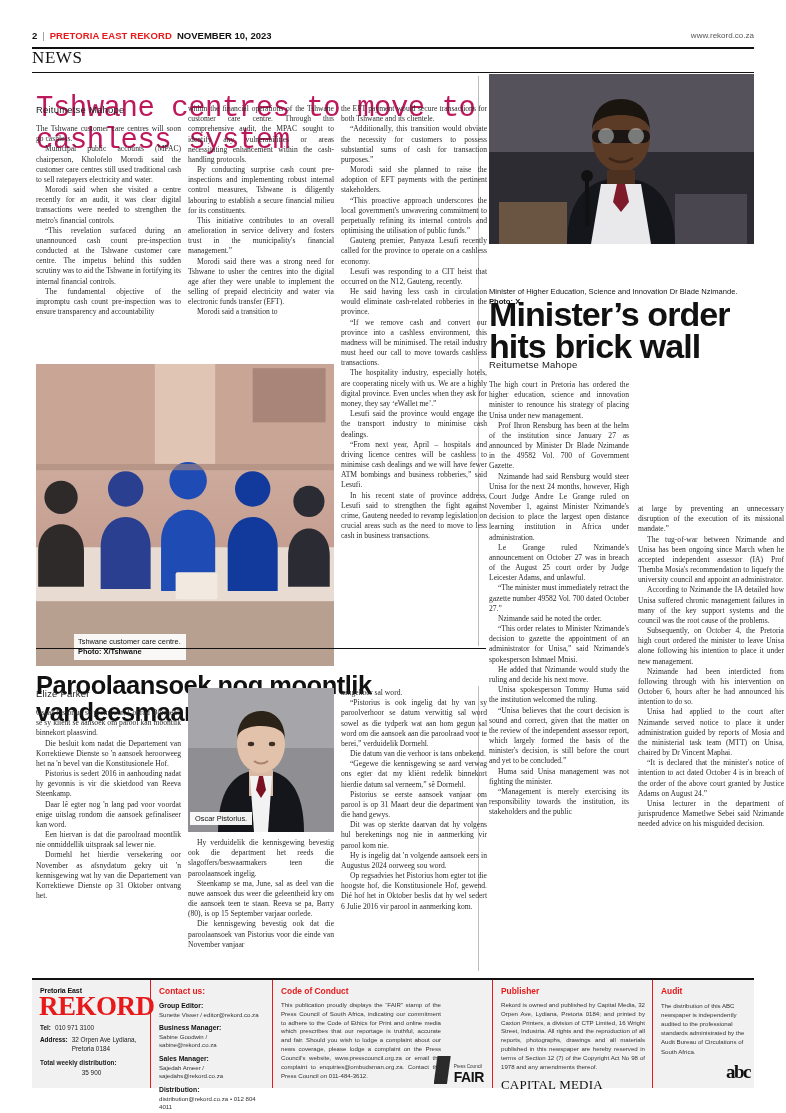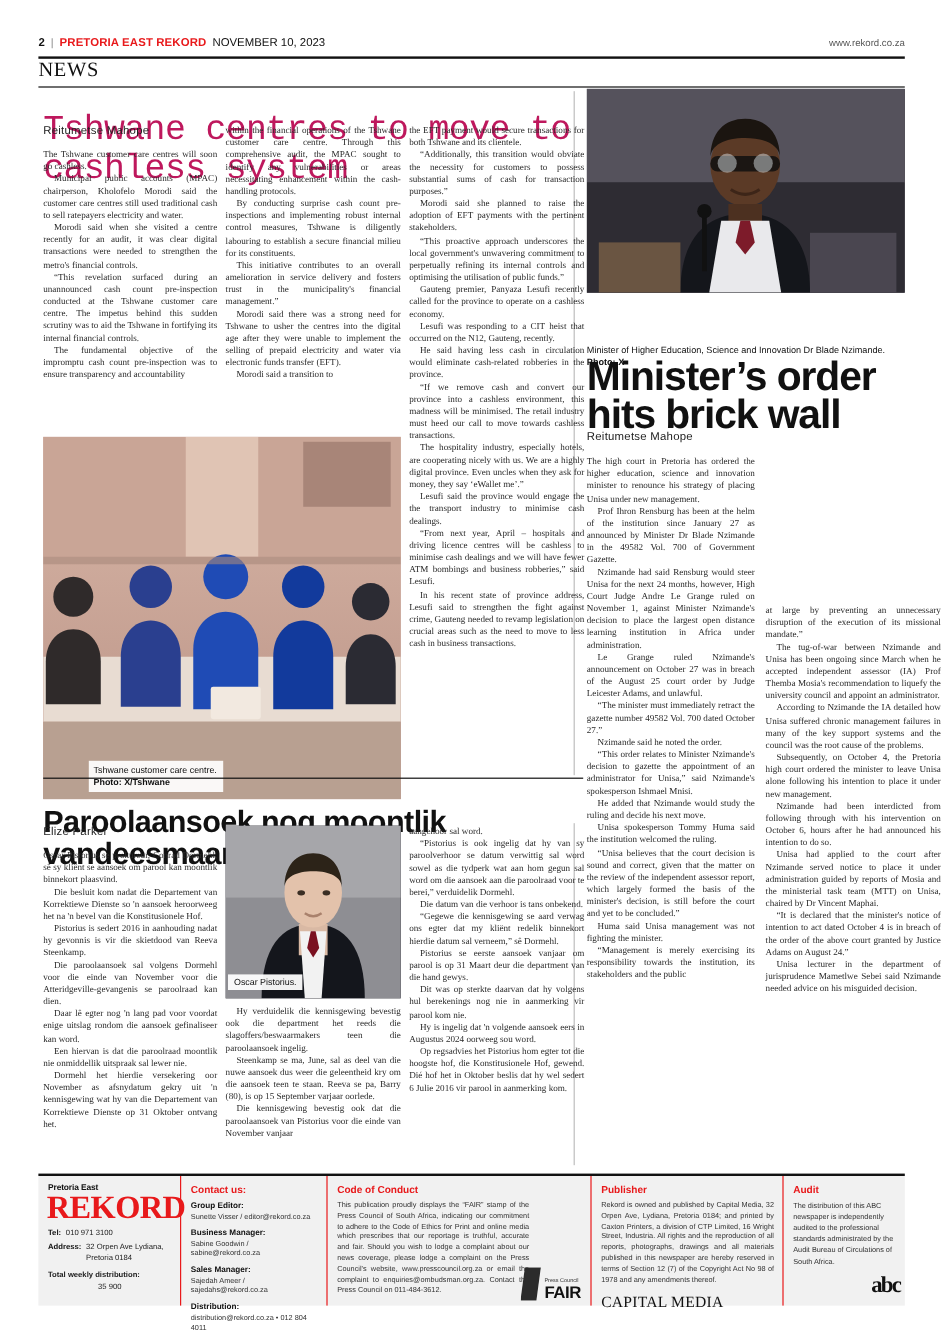--- a/index.html
+++ b/index.html
@@ -5,21 +5,21 @@
   html,body{margin:0;padding:0;background:#ffffff;}
   body{width:786px;height:1113px;overflow:hidden;font-family:"Liberation Serif",serif;color:#1a1a1a;}
   .page{position:relative;width:786px;height:1113px;background:#fff;box-sizing:border-box;padding:0;}
 
   
   .topbar{position:absolute;left:32px;top:26px;width:722px;height:18px;display:flex;align-items:center;justify-content:space-between;}
   .topbar-left{display:flex;align-items:baseline;gap:5px;font-family:"Liberation Sans",sans-serif;font-size:9px;}
   .pgnum{font-weight:bold;color:#111;font-size:9.5px;}
   .pipe{color:#888;font-size:9px;}
   .paper-name{color:#e8191b;font-weight:bold;font-size:9.5px;letter-spacing:.1px;}
-  .issue-date{color:#111;font-weight:normal;font-size:9.5px;}
+  .issue-date{color:#111;font-weight:bold;font-size:9.5px;}
   .site{font-family:"Liberation Sans",sans-serif;font-size:8px;color:#555;}
 
   .rule-top{position:absolute;left:32px;top:47px;width:722px;height:1.5px;background:#111;}
   .section-title{position:absolute;left:32px;top:48px;width:722px;font-family:"Liberation Serif",serif;font-size:17px;letter-spacing:.6px;color:#111;}
   .rule-under{position:absolute;left:32px;top:72px;width:722px;height:1px;background:#111;}
 
   
   .colrule{position:absolute;background:#bdbdbd;width:1px;}
 
   
@@ -203,21 +203,20 @@
 
   <div class="rule-s2"></div>
   <h1 class="hl2">Paroolaansoek nog moontlik vandeesmaand</h1>
 
   <div class="s2-by byline">Elize Parker</div>
 
   <div class="s2-c1 bodytext">
     <p class="noind">Oscar Pistorius se prokureur, Conrad Dormehl, sê sy kliënt se aansoek om parool kan moontlik binnekort plaasvind.</p>
     <p>Die besluit kom nadat die Departement van Korrektiewe Dienste so 'n aansoek heroorweeg het na 'n bevel van die Konstitusionele Hof.</p>
     <p>Pistorius is sedert 2016 in aanhouding nadat hy gevonnis is vir die skietdood van Reeva Steenkamp.</p>
-    <p>Die paroolaansoek sal volgens Dormehl voor die einde van November voor die Atteridgeville-gevangenis se paroolraad kan dien.</p>
     <p>Daar lê egter nog 'n lang pad voor voordat enige uitslag rondom die aansoek gefinaliseer kan word.</p>
     <p>Een hiervan is dat die paroolraad moontlik nie onmiddellik uitspraak sal lewer nie.</p>
     <p>Dormehl het hierdie versekering oor November as afsnydatum gekry uit 'n kennisgewing wat hy van die Departement van Korrektiewe Dienste op 31 Oktober ontvang het.</p>
   </div>
 
   <div class="photo2">
     <svg class="ph" viewBox="0 0 146 144" preserveAspectRatio="xMidYMid slice">
       <rect width="146" height="144" fill="#8e8e93"></rect>
       <rect x="0" y="0" width="146" height="60" fill="#a6a6aa"></rect>
       <g>

